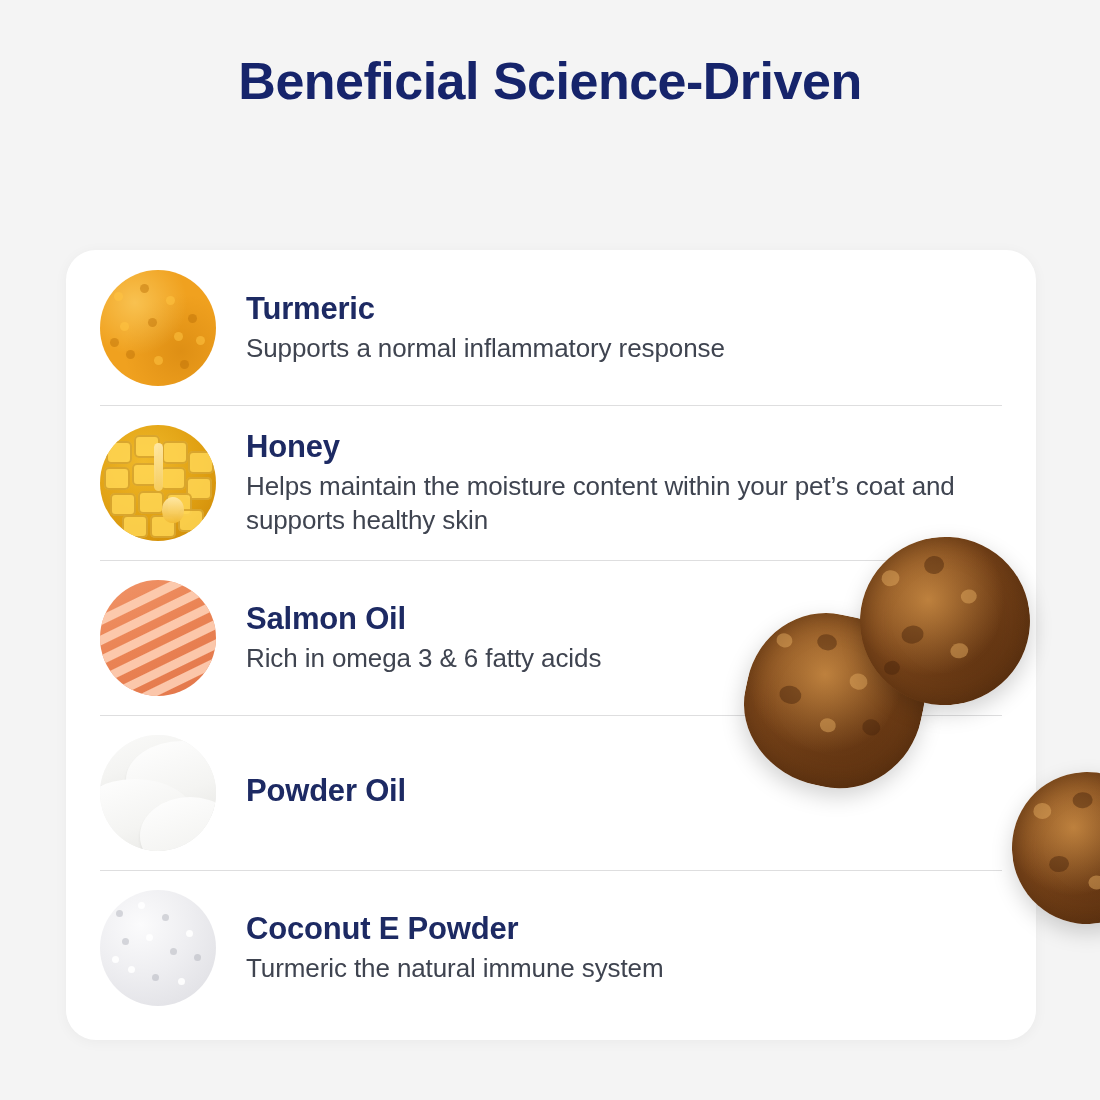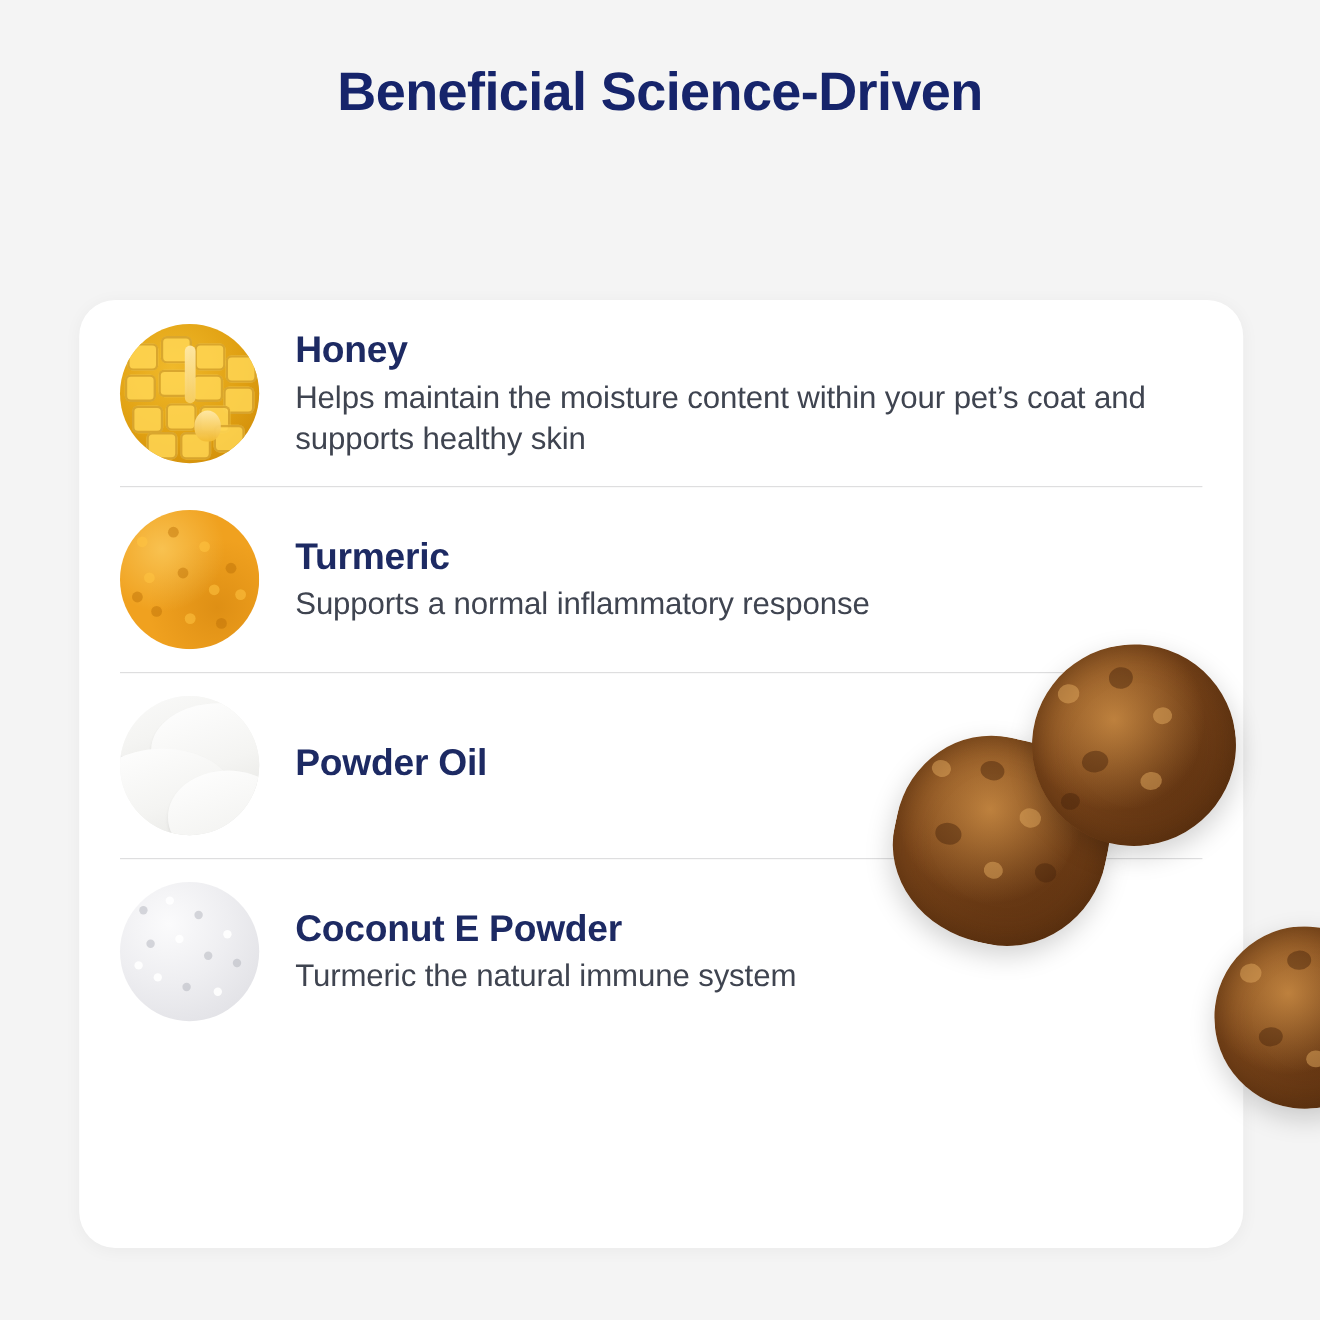--- a/index.html
+++ b/index.html
@@ -18,21 +18,21 @@
   
   .title-block {
     position: absolute;
     top: 52px;
     left: 70px;
     width: 960px;
     text-align: center;
   }
   .title-line {
     display: block;
-    font-size: 45px;
+    font-size: 52px;
     line-height: 1.12;
     font-weight: 700;
     letter-spacing: -0.5px;
     color: #16246b;
   }
 
   
   .card {
     position: absolute;
     left: 66px;
@@ -238,20 +238,41 @@
 </style>
 </head>
 <body>
 
 <div class="title-block">
   <span class="title-line">Beneficial Science-Driven</span>
 </div>
 
 <div class="card">
   <div class="rows">
+
+    <div class="row">
+      <div class="icon icon-turmeric">
+        <span class="grain" style="left:14px; top:22px;"></span>
+        <span class="grain dark" style="left:40px; top:14px;"></span>
+        <span class="grain" style="left:66px; top:26px;"></span>
+        <span class="grain dark" style="left:88px; top:44px;"></span>
+        <span class="grain" style="left:20px; top:52px;"></span>
+        <span class="grain dark" style="left:48px; top:48px;"></span>
+        <span class="grain" style="left:74px; top:62px;"></span>
+        <span class="grain dark" style="left:26px; top:80px;"></span>
+        <span class="grain" style="left:54px; top:86px;"></span>
+        <span class="grain dark" style="left:80px; top:90px;"></span>
+        <span class="grain" style="left:96px; top:66px;"></span>
+        <span class="grain dark" style="left:10px; top:68px;"></span>
+      </div>
+      <div class="texts">
+        <p class="ing-name">Turmeric</p>
+        <p class="ing-desc">Supports a normal inflammatory response</p>
+      </div>
+    </div>
 
     <div class="row">
       <div class="icon icon-honey">
         <span class="comb" style="left:6px;  top:16px;"></span>
         <span class="comb" style="left:34px; top:10px;"></span>
         <span class="comb" style="left:62px; top:16px;"></span>
         <span class="comb" style="left:88px; top:26px;"></span>
         <span class="comb" style="left:4px;  top:42px;"></span>
         <span class="comb" style="left:32px; top:38px;"></span>
         <span class="comb" style="left:60px; top:42px;"></span>
@@ -265,40 +286,33 @@
         <span class="drip"></span>
         <span class="drip2"></span>
       </div>
       <div class="texts">
         <p class="ing-name">Honey</p>
         <p class="ing-desc">Helps maintain the moisture content within your pet’s coat and supports healthy skin</p>
       </div>
     </div>
 
     <div class="row">
-      <div class="icon icon-turmeric">
-        <span class="grain" style="left:14px; top:22px;"></span>
-        <span class="grain dark" style="left:40px; top:14px;"></span>
-        <span class="grain" style="left:66px; top:26px;"></span>
-        <span class="grain dark" style="left:88px; top:44px;"></span>
-        <span class="grain" style="left:20px; top:52px;"></span>
-        <span class="grain dark" style="left:48px; top:48px;"></span>
-        <span class="grain" style="left:74px; top:62px;"></span>
-        <span class="grain dark" style="left:26px; top:80px;"></span>
-        <span class="grain" style="left:54px; top:86px;"></span>
-        <span class="grain dark" style="left:80px; top:90px;"></span>
-        <span class="grain" style="left:96px; top:66px;"></span>
-        <span class="grain dark" style="left:10px; top:68px;"></span>
-      </div>
-      <div class="texts">
-        <p class="ing-name">Turmeric</p>
-        <p class="ing-desc">Supports a normal inflammatory response</p>
-      </div>
-    </div>
-
+      <div class="icon icon-salmon">
+        <span class="stripe" style="top:8px;"></span>
+        <span class="stripe" style="top:28px;"></span>
+        <span class="stripe" style="top:48px;"></span>
+        <span class="stripe" style="top:68px;"></span>
+        <span class="stripe" style="top:88px;"></span>
+        <span class="stripe" style="top:106px;"></span>
+      </div>
+      <div class="texts">
+        <p class="ing-name">Salmon Oil</p>
+        <p class="ing-desc">Rich in omega 3 &amp; 6 fatty acids</p>
+      </div>
+    </div>
 
     <div class="row">
       <div class="icon icon-coconut">
         <span class="scoop" style="left:-18px; top:-26px; width:110px; height:86px;"></span>
         <span class="scoop" style="left:26px;  top:6px;   width:112px; height:78px;"></span>
         <span class="scoop" style="left:-24px; top:44px;  width:118px; height:74px;"></span>
         <span class="scoop" style="left:40px;  top:62px;  width:100px; height:78px;"></span>
       </div>
       <div class="texts">
         <p class="ing-name">Powder Oil</p>

